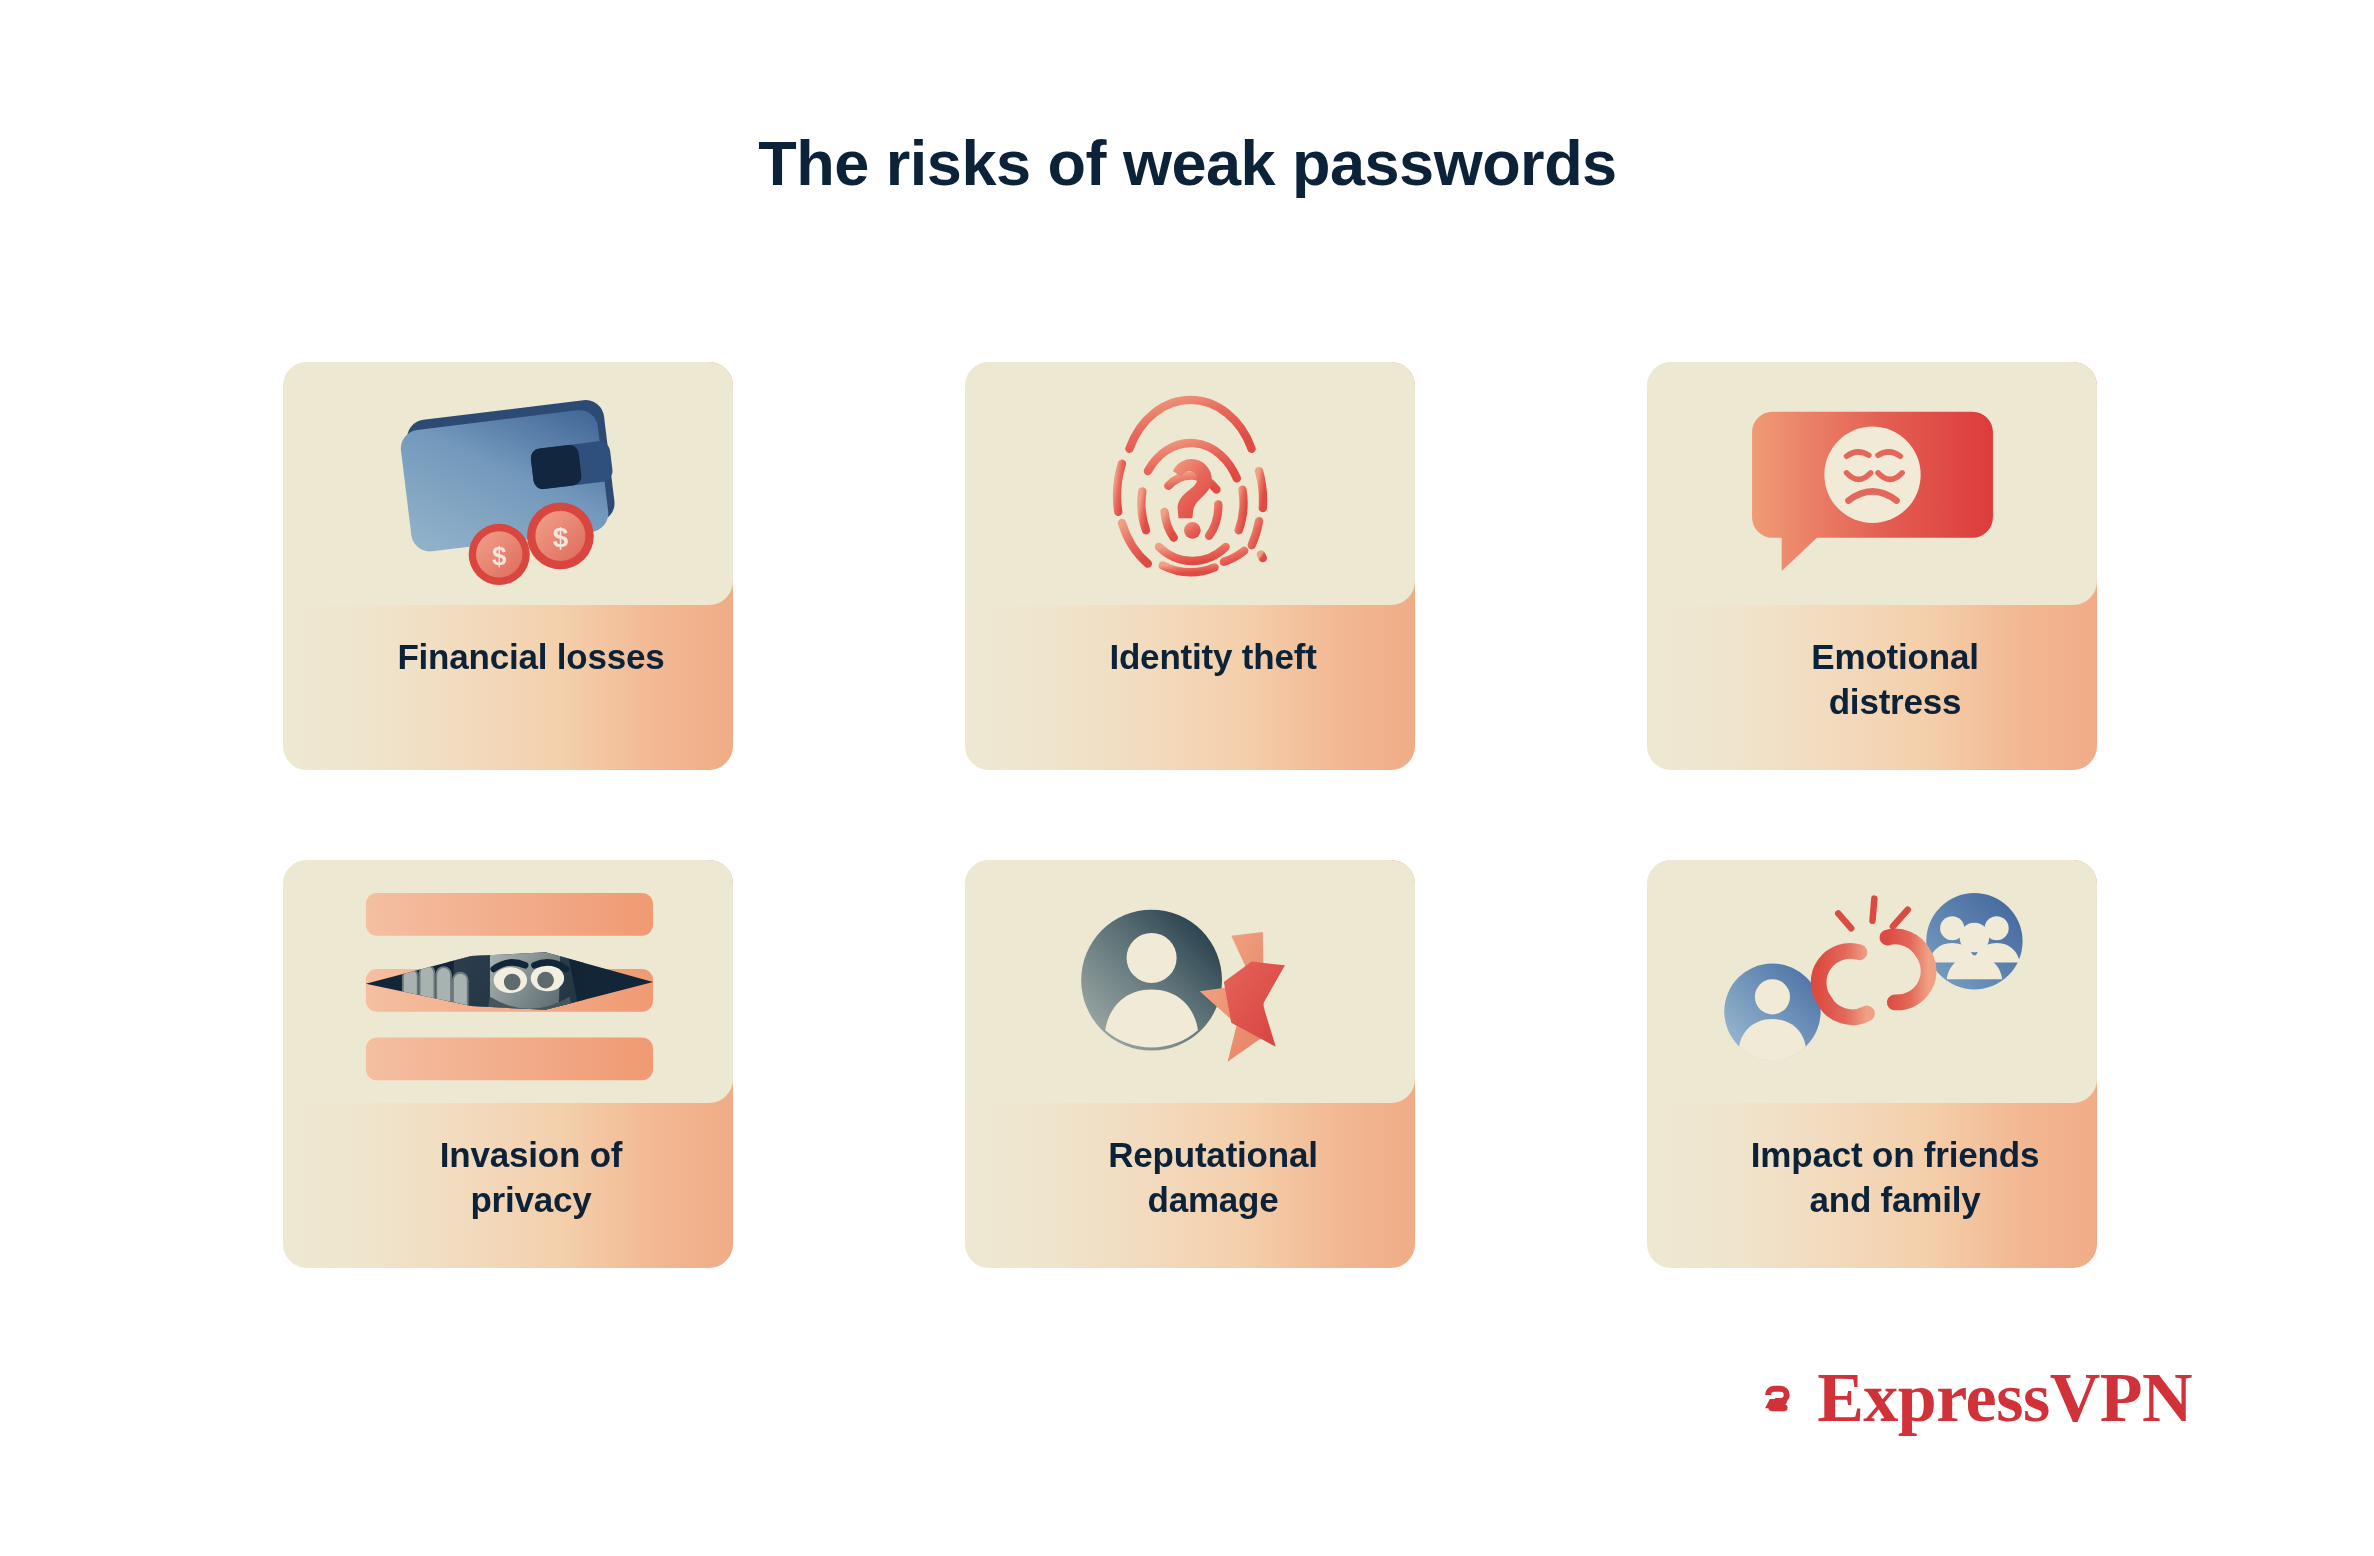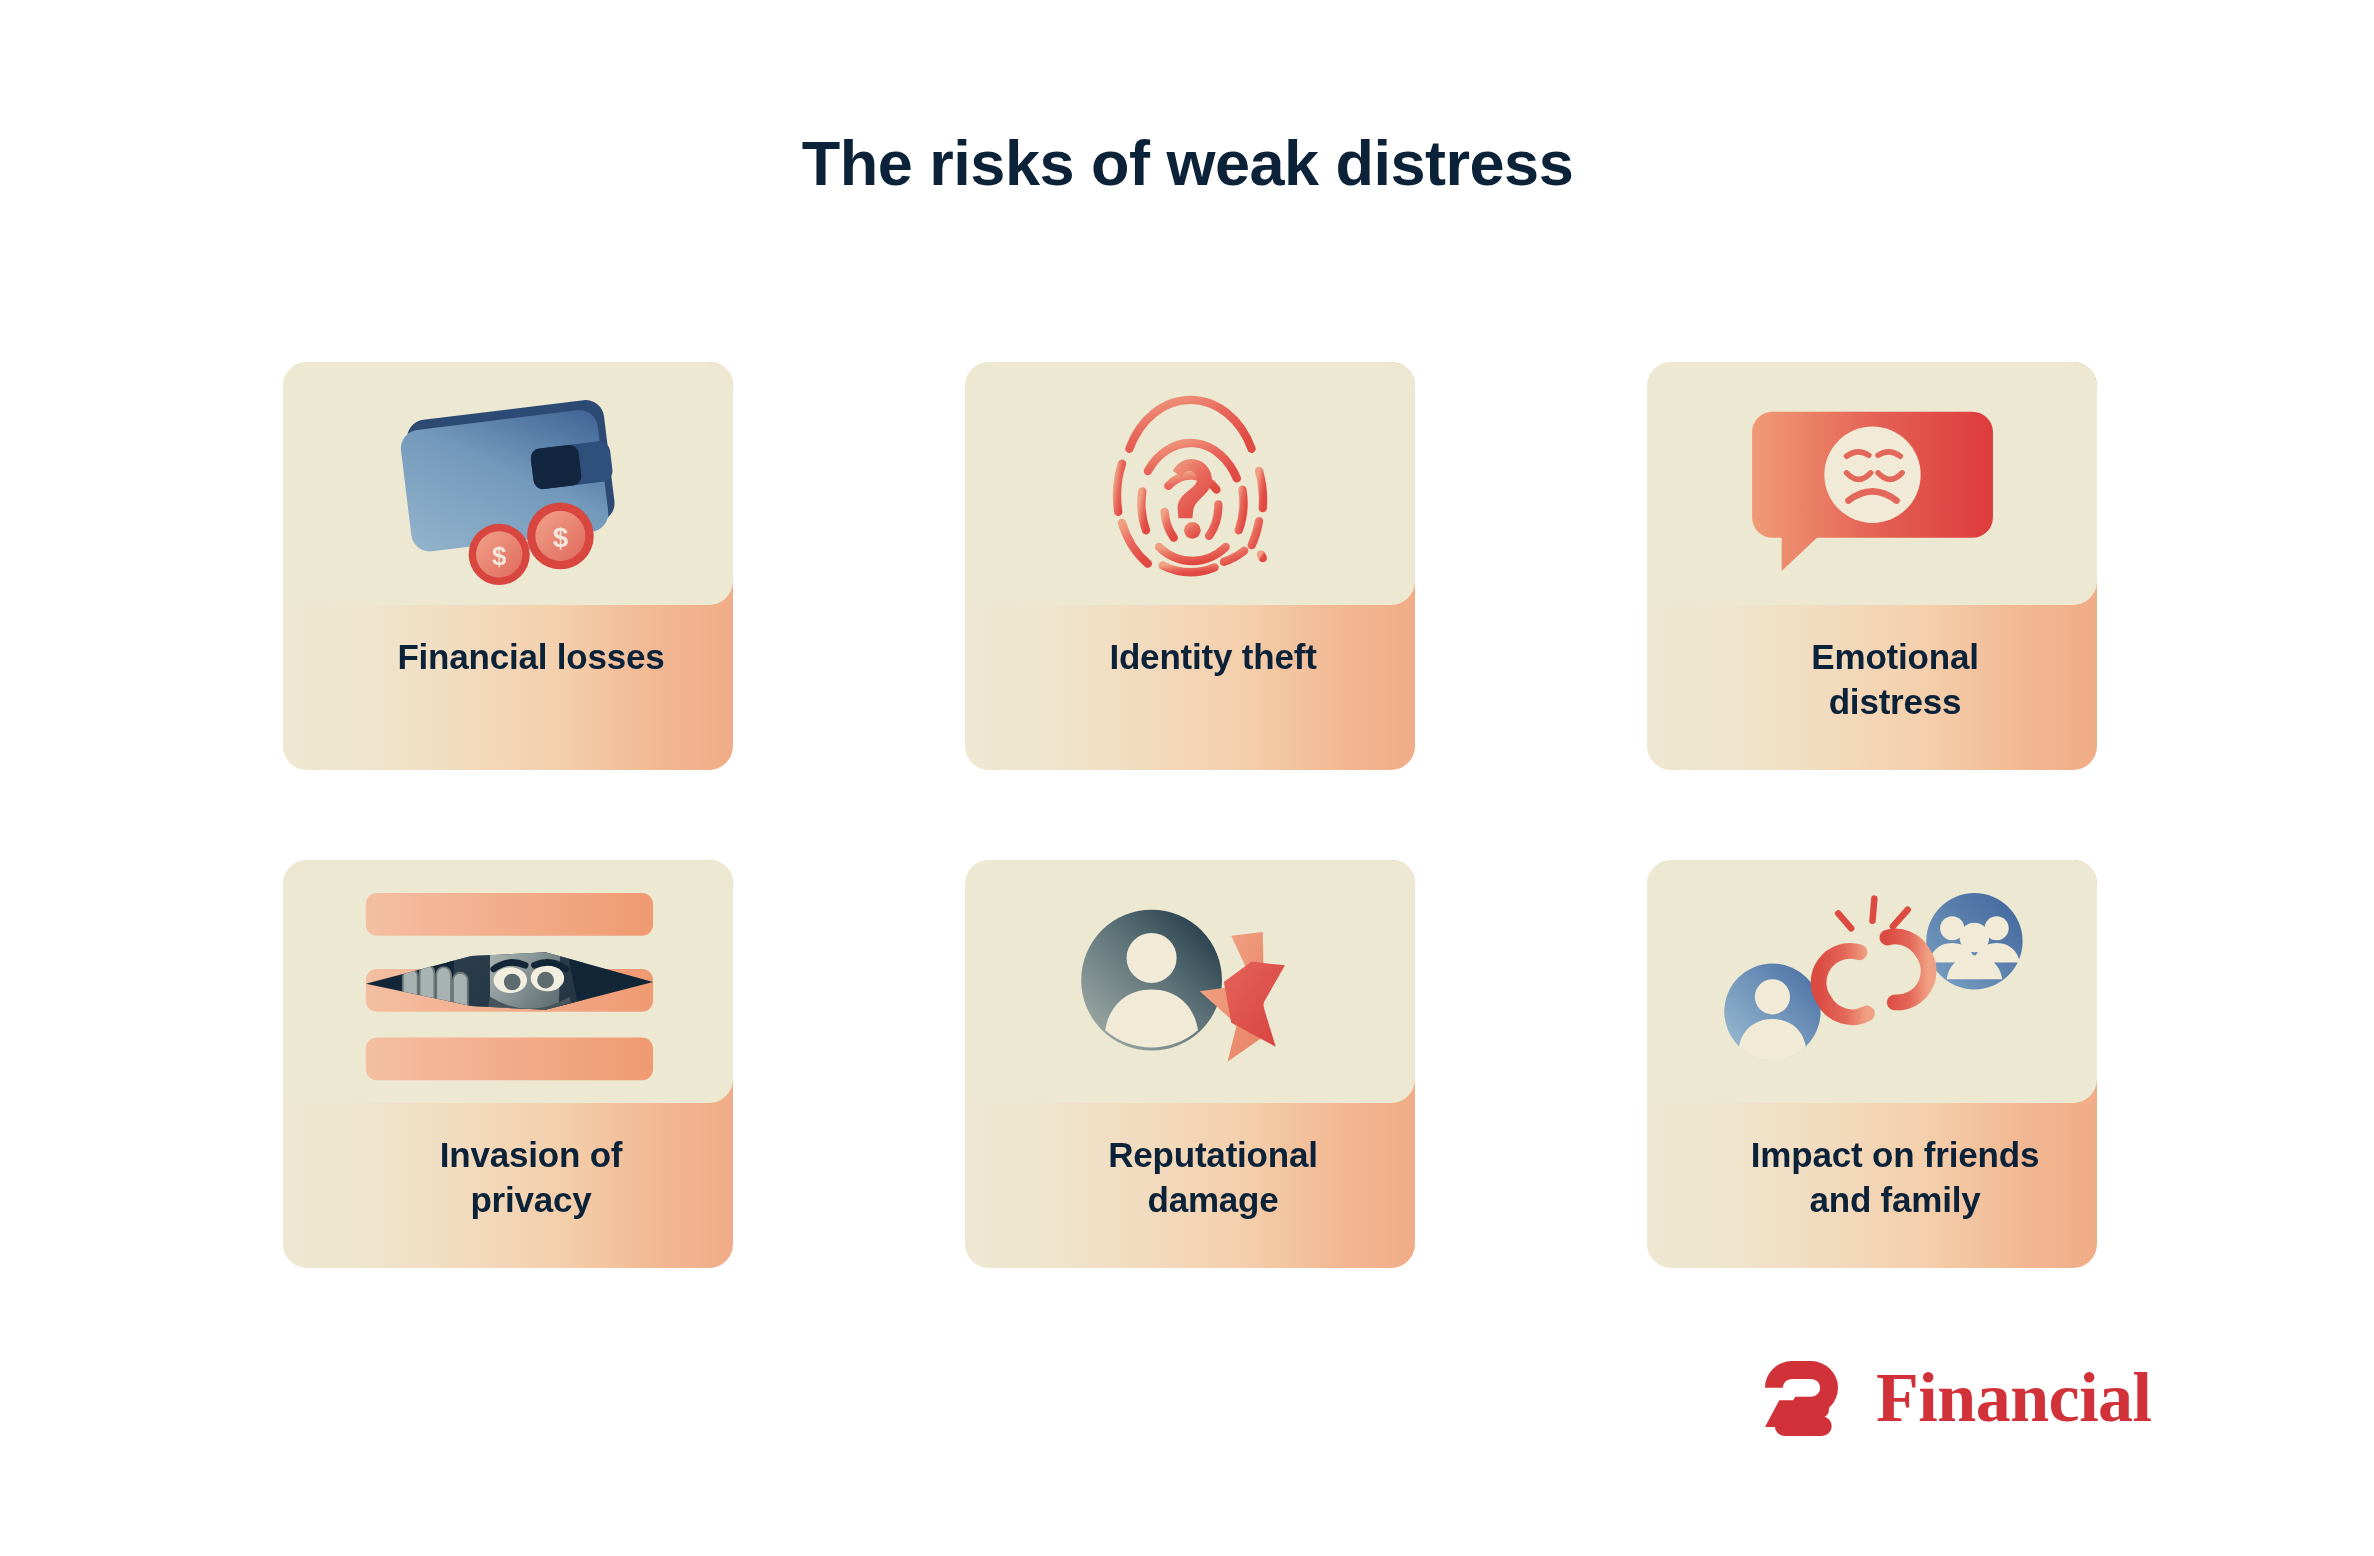--- a/index.html
+++ b/index.html
@@ -109,21 +109,21 @@
     font-size: 70px;
     font-weight: 700;
     color: #d13239;
     letter-spacing: -0.5px;
     line-height: 1;
   }
 </style>
 </head>
 <body>
 
-<div class="page-title">The risks of weak distress</div>
+<div class="page-title">The risks of weak passwords</div>
 
 <div class="grid">
 
   <div class="card">
     <div class="card-top">
       <svg class="icon-box" viewBox="0 0 340 220">
         <defs>
           <linearGradient id="walGrad" x1="0" y1="1" x2="1" y2="0">
             <stop offset="0%" stop-color="#94b4cb"></stop>
             <stop offset="55%" stop-color="#7298bb"></stop>
@@ -370,15 +370,15 @@
 
 </div>
 
 <div class="logo">
   <svg class="logo-mark" viewBox="0 0 100 100">
     <path d="M46 8 h6 a30 30 0 0 1 0 60 h-30 l12 -20 h18 a10 10 0 0 0 0 -20 h-22
              a10 10 0 0 0 -10 10 h-20 a30 30 0 0 1 30 -30 z" fill="#d13239"></path>
     <path d="M16 52 h46 a10 10 0 0 1 0 20 h-34 a10 10 0 0 0 -10 10 h-18 z" fill="#d13239"></path>
     <path d="M22 70 h42 a11 11 0 0 1 0 22 h-42 a11 11 0 0 1 0 -22 z" fill="#d13239"></path>
   </svg>
-  <div class="logo-word">Financial</div>
+  <div class="logo-word">ExpressVPN</div>
 </div>
 
 
 </body></html>

